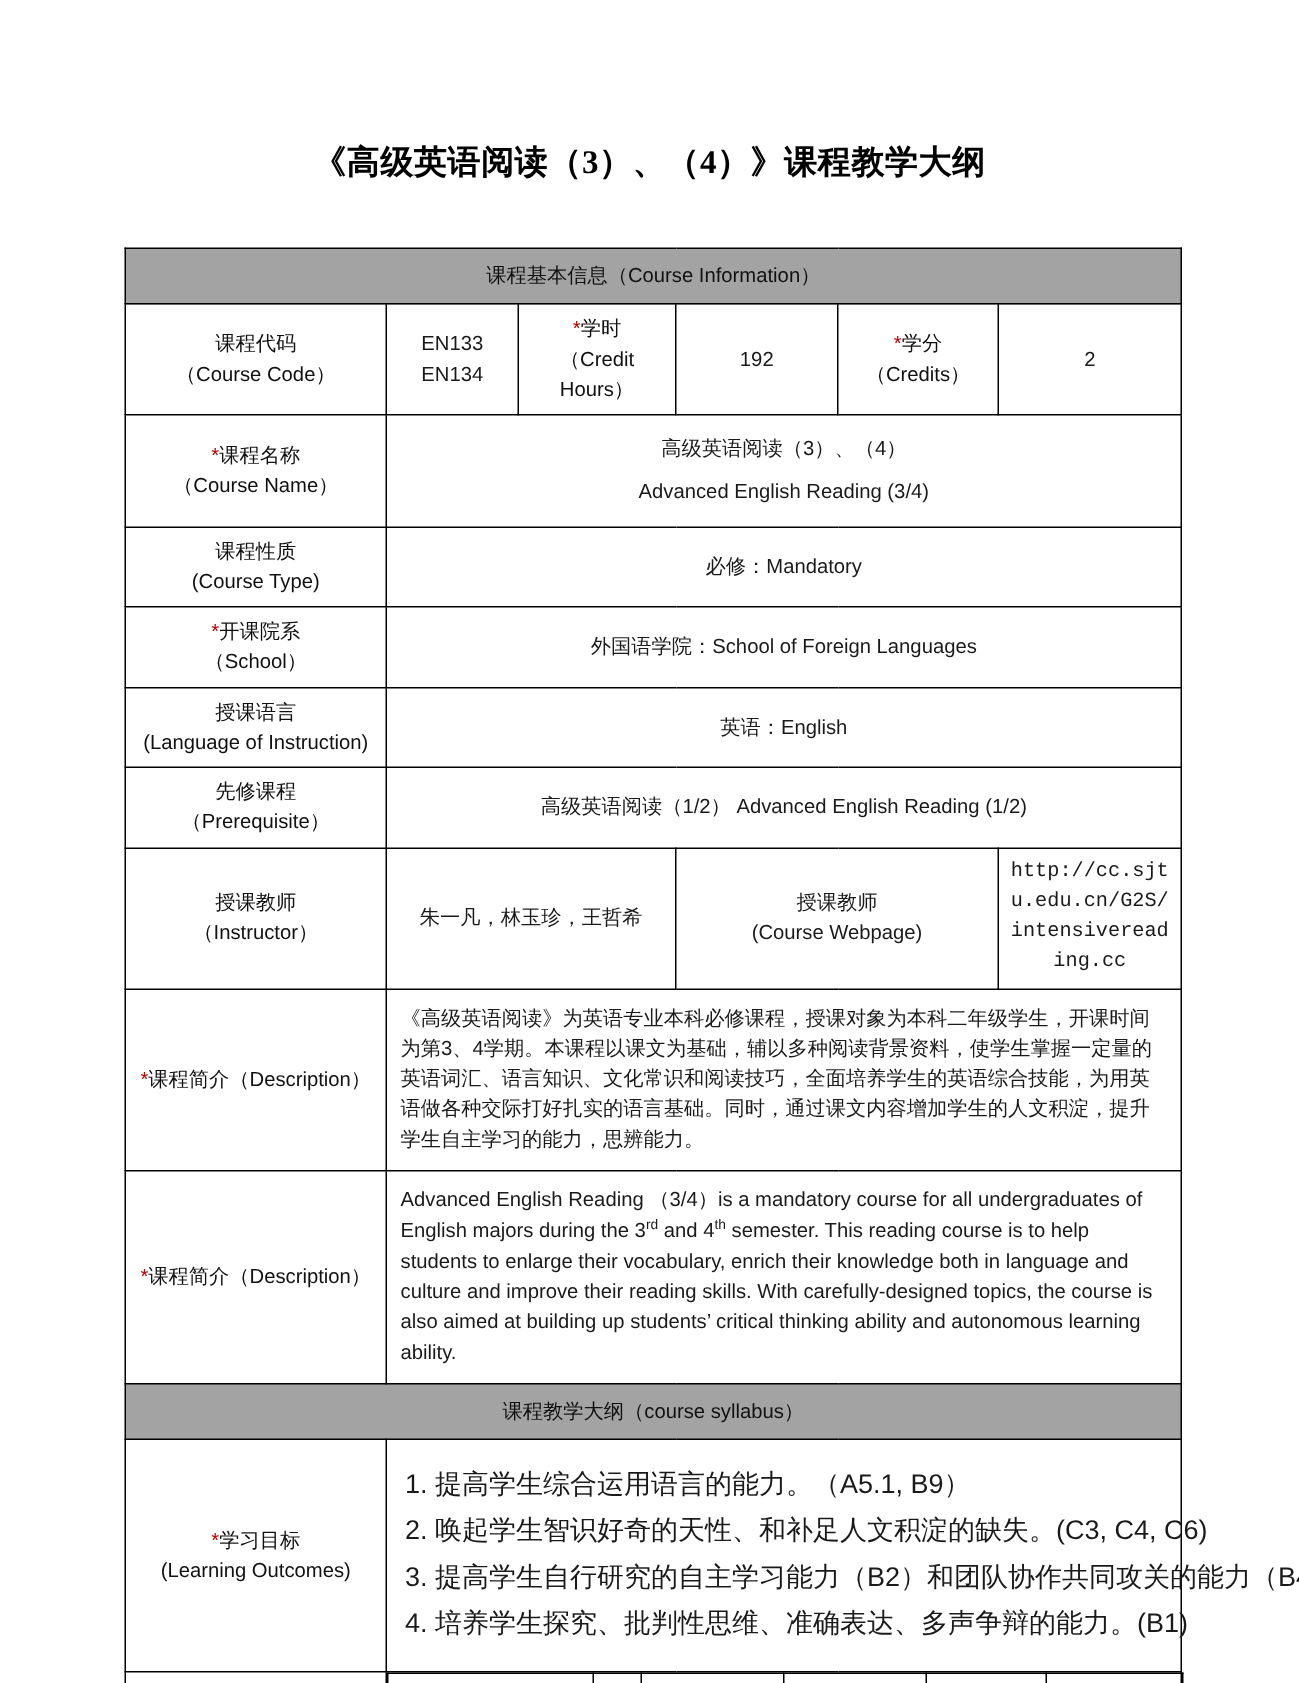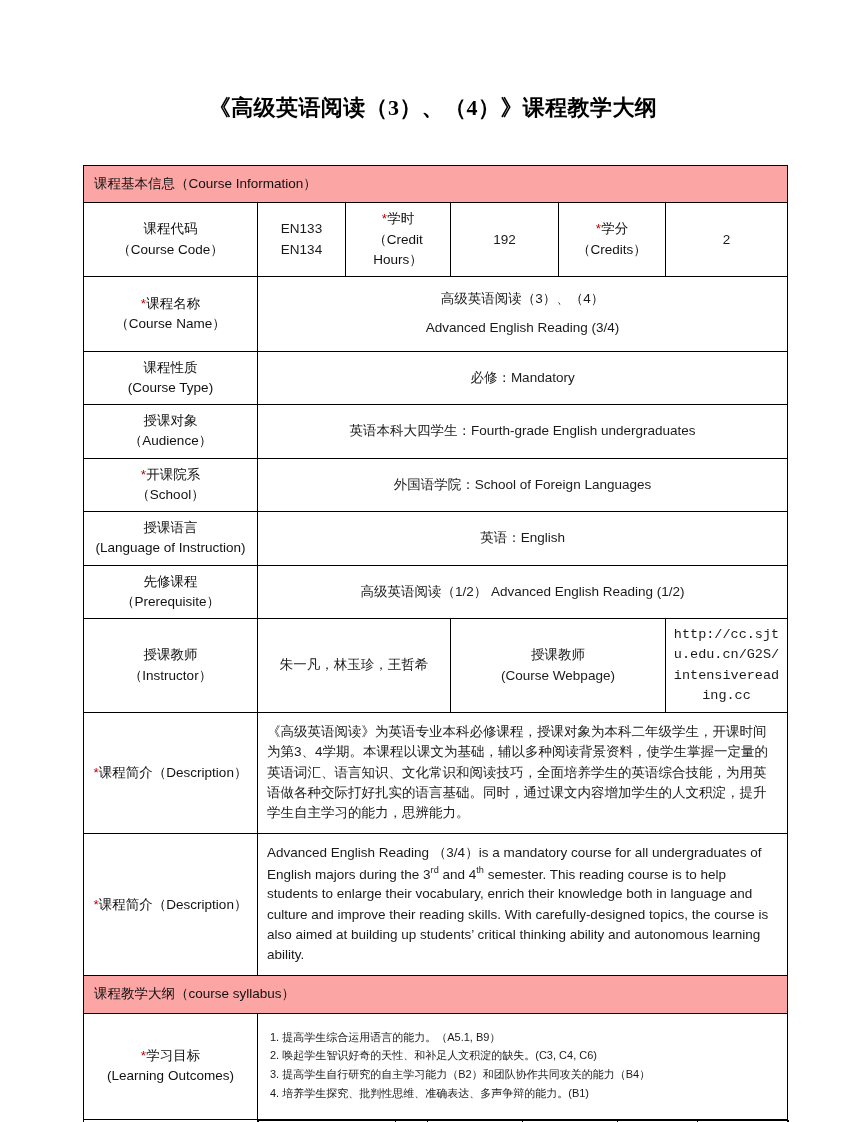--- a/index.html
+++ b/index.html
@@ -44,24 +44,24 @@
     table-layout: fixed;
   }
   .main-table td {
     border: 1px solid #000;
     padding: 0;
     vertical-align: middle;
     font-size: 13.5px;
     line-height: 1.5;
   }
   .section-head {
-    background: #fca5a5;
+    background: #a3a3a3;
     font-size: 14px;
     padding: 8px 10px !important;
-    text-align: left;
+    text-align: center;
     color: #111;
   }
   .lbl {
     text-align: center;
     padding: 6px 4px !important;
     font-size: 14px;
     line-height: 1.45;
     color: #111;
   }
   .lbl-sm {
@@ -85,21 +85,21 @@
   .para-en {
     font-size: 13.4px;
     line-height: 1.63;
   }
   .req { color: #c00000; }
   .sub { vertical-align: super; font-size: 0.68em; }
   .list-outcomes {
     margin: 0;
     padding: 4px 4px 4px 6px;
     list-style: none;
-    font-size: 11px;
+    font-size: 18px;
     line-height: 1.72;
   }
   .list-outcomes li { white-space: nowrap; }
   .inner-table {
     width: 100%;
     border-collapse: collapse;
     table-layout: fixed;
   }
   .inner-table td {
     border: 1px solid #000;
@@ -172,27 +172,20 @@
     </tr>
 
     <tr>
       <td class="lbl">
         <div>课程性质</div>
         <div>(Course Type)</div>
       </td>
       <td class="ctr" colspan="5">必修：Mandatory</td>
     </tr>
 
-    <tr>
-      <td class="lbl">
-        <div>授课对象</div>
-        <div>（Audience）</div>
-      </td>
-      <td class="ctr" colspan="5">英语本科大四学生：Fourth-grade English undergraduates</td>
-    </tr>
 
     <tr>
       <td class="lbl">
         <div><span class="req">*</span><span>开课院系</span></div>
         <div>（School）</div>
       </td>
       <td class="ctr" colspan="5">外国语学院：School of Foreign Languages</td>
     </tr>
 
     <tr>

